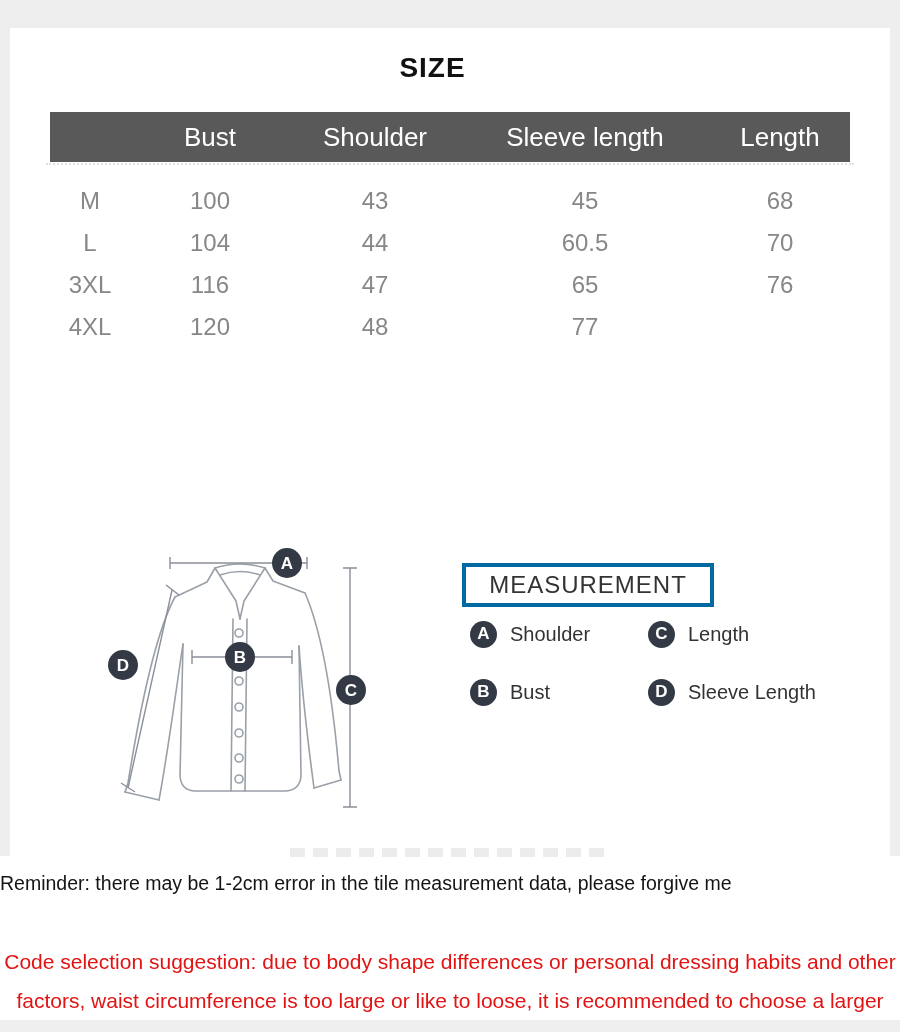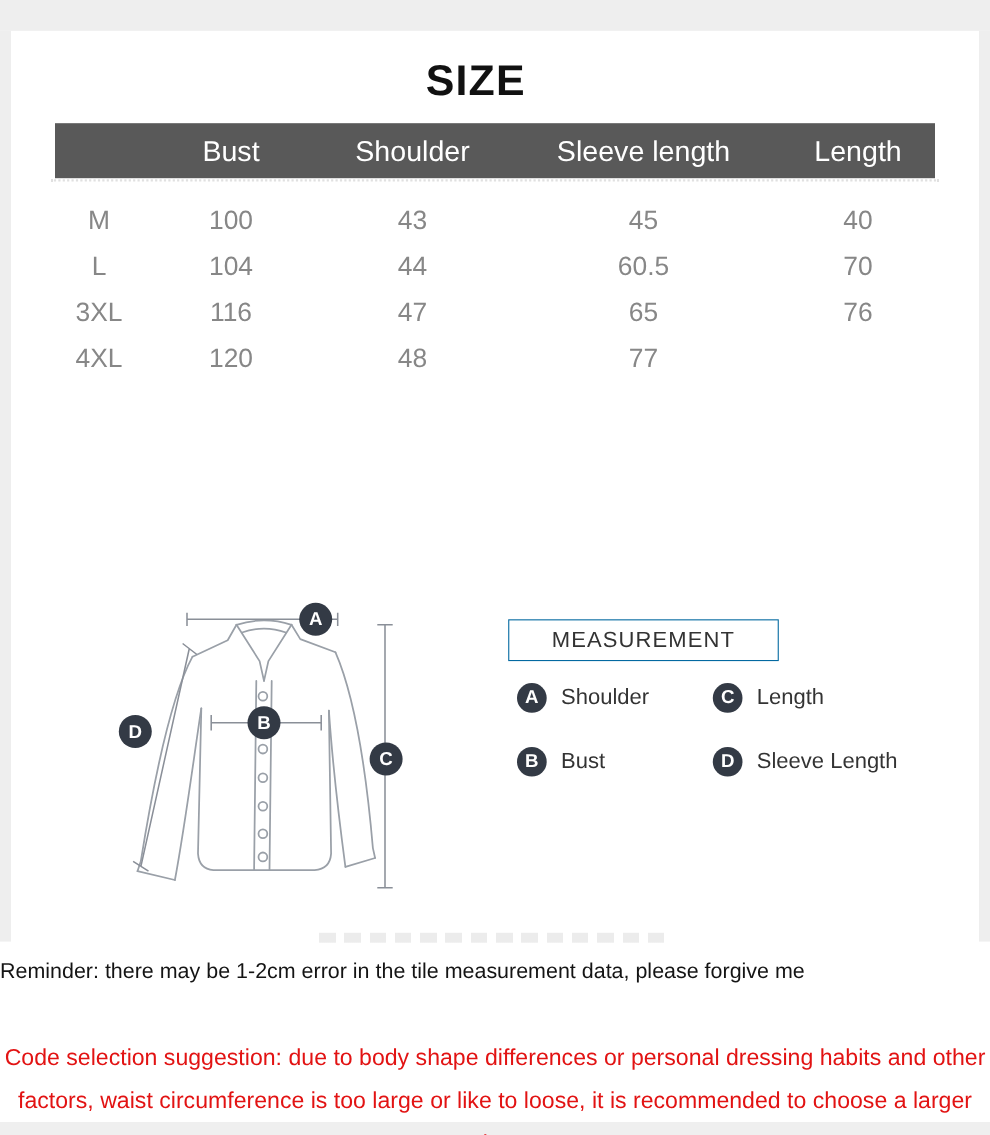--- a/index.html
+++ b/index.html
@@ -6,35 +6,35 @@
   body{font-family:"Liberation Sans", sans-serif; background:#ffffff;}
   .page{position:relative; width:900px; height:1032px; background:#ffffff; overflow:hidden; margin:0 auto;}
 
   
   .frame-top{position:absolute; left:0; top:0; width:900px; height:28px; background:#eeeeee;}
   .frame-left{position:absolute; left:0; top:28px; width:10px; height:828px; background:#eeeeee;}
   .frame-right{position:absolute; right:0; top:28px; width:10px; height:828px; background:#eeeeee;}
   .footer-strip{position:absolute; left:0; top:1020px; width:900px; height:12px; background:#efefef;}
 
   .size-title{position:absolute; left:0; top:52px; width:865px; text-align:center;
-    font-size:39px; font-weight:600; letter-spacing:1px; color:#111111;}
+    font-size:28px; font-weight:600; letter-spacing:1px; color:#111111;}
 
   
   .thead{position:absolute; left:50px; top:112px; width:800px; height:50px; background:#595959;
     display:grid; grid-template-columns:80px 160px 170px 250px 140px; align-items:center;}
   .thead .hcell{color:#ffffff; font-size:26px; text-align:center; font-weight:400;}
   .dotted-line{position:absolute; left:46px; top:163px; width:808px; height:0; border-top:2px dotted #e0e0e0;}
   .tbody{position:absolute; left:50px; top:180px; width:800px;}
   .trow{display:grid; grid-template-columns:80px 160px 170px 250px 140px; height:42px; align-items:center;}
   .trow .cell{color:#878787; font-size:24px; text-align:center;}
 
   
   .measure-box{position:absolute; left:462px; top:563px; width:244px; height:36px;
-    border:1px solid #0369a1; display:flex; align-items:center; justify-content:center;
-    font-size:20px; letter-spacing:1px; color:#333333; font-weight:500; background:#ffffff;}
+    border:4px solid #0369a1; display:flex; align-items:center; justify-content:center;
+    font-size:24px; letter-spacing:1px; color:#333333; font-weight:500; background:#ffffff;}
   .legend{position:absolute; left:470px; top:620px; display:grid;
     grid-template-columns:178px auto; grid-row-gap:30px; grid-column-gap:0;}
   .legend-item{display:flex; align-items:center; height:28px;}
   .legend-key{width:27px; height:27px; border-radius:50%; background:#333a45; color:#ffffff;
     font-size:17px; font-weight:700; display:flex; align-items:center; justify-content:center; flex:0 0 27px;}
   .legend-label{margin-left:13px; font-size:20px; color:#333333; font-weight:500;}
 
   .diagram{position:absolute; left:95px; top:540px;}
 
   
@@ -69,21 +69,21 @@
       <div class="hcell">Sleeve length</div>
       <div class="hcell">Length</div>
     </div>
   <div class="dotted-line"></div>
   <div class="tbody">
       <div class="trow">
         <div class="cell">M</div>
         <div class="cell">100</div>
         <div class="cell">43</div>
         <div class="cell">45</div>
-        <div class="cell">40</div>
+        <div class="cell">68</div>
       </div>
       <div class="trow">
         <div class="cell">L</div>
         <div class="cell">104</div>
         <div class="cell">44</div>
         <div class="cell">60.5</div>
         <div class="cell">70</div>
       </div>
       <div class="trow">
         <div class="cell">3XL</div>

